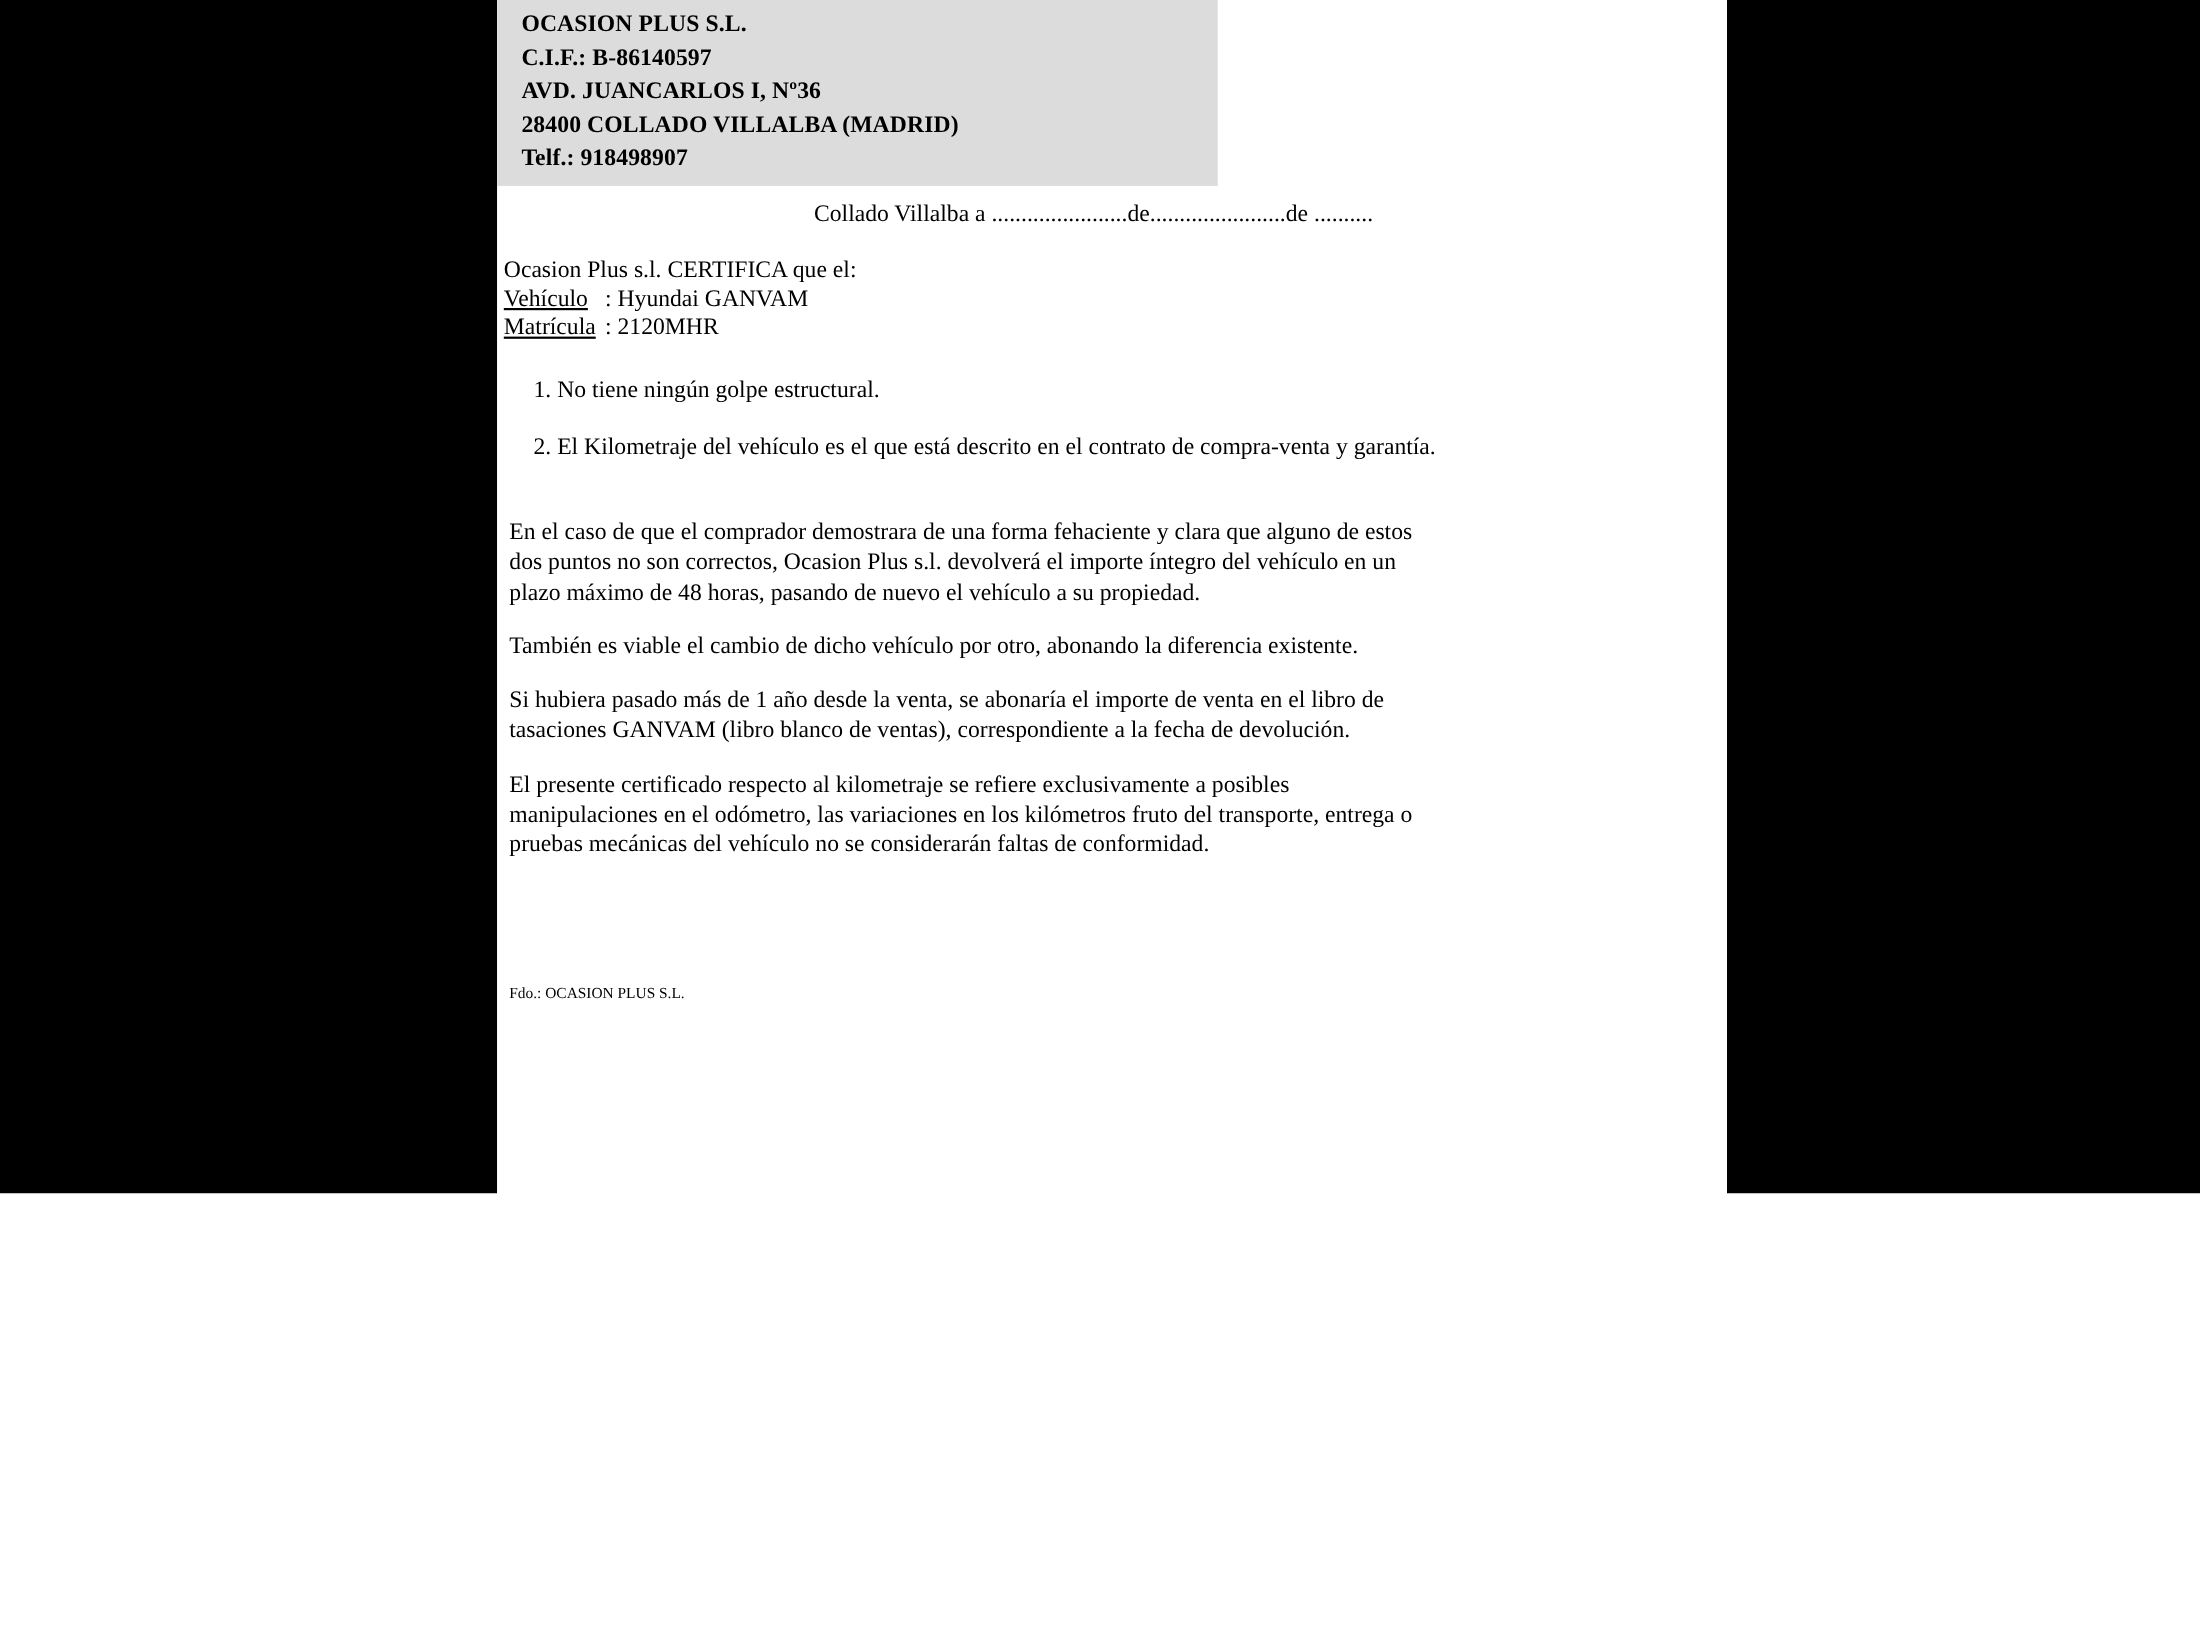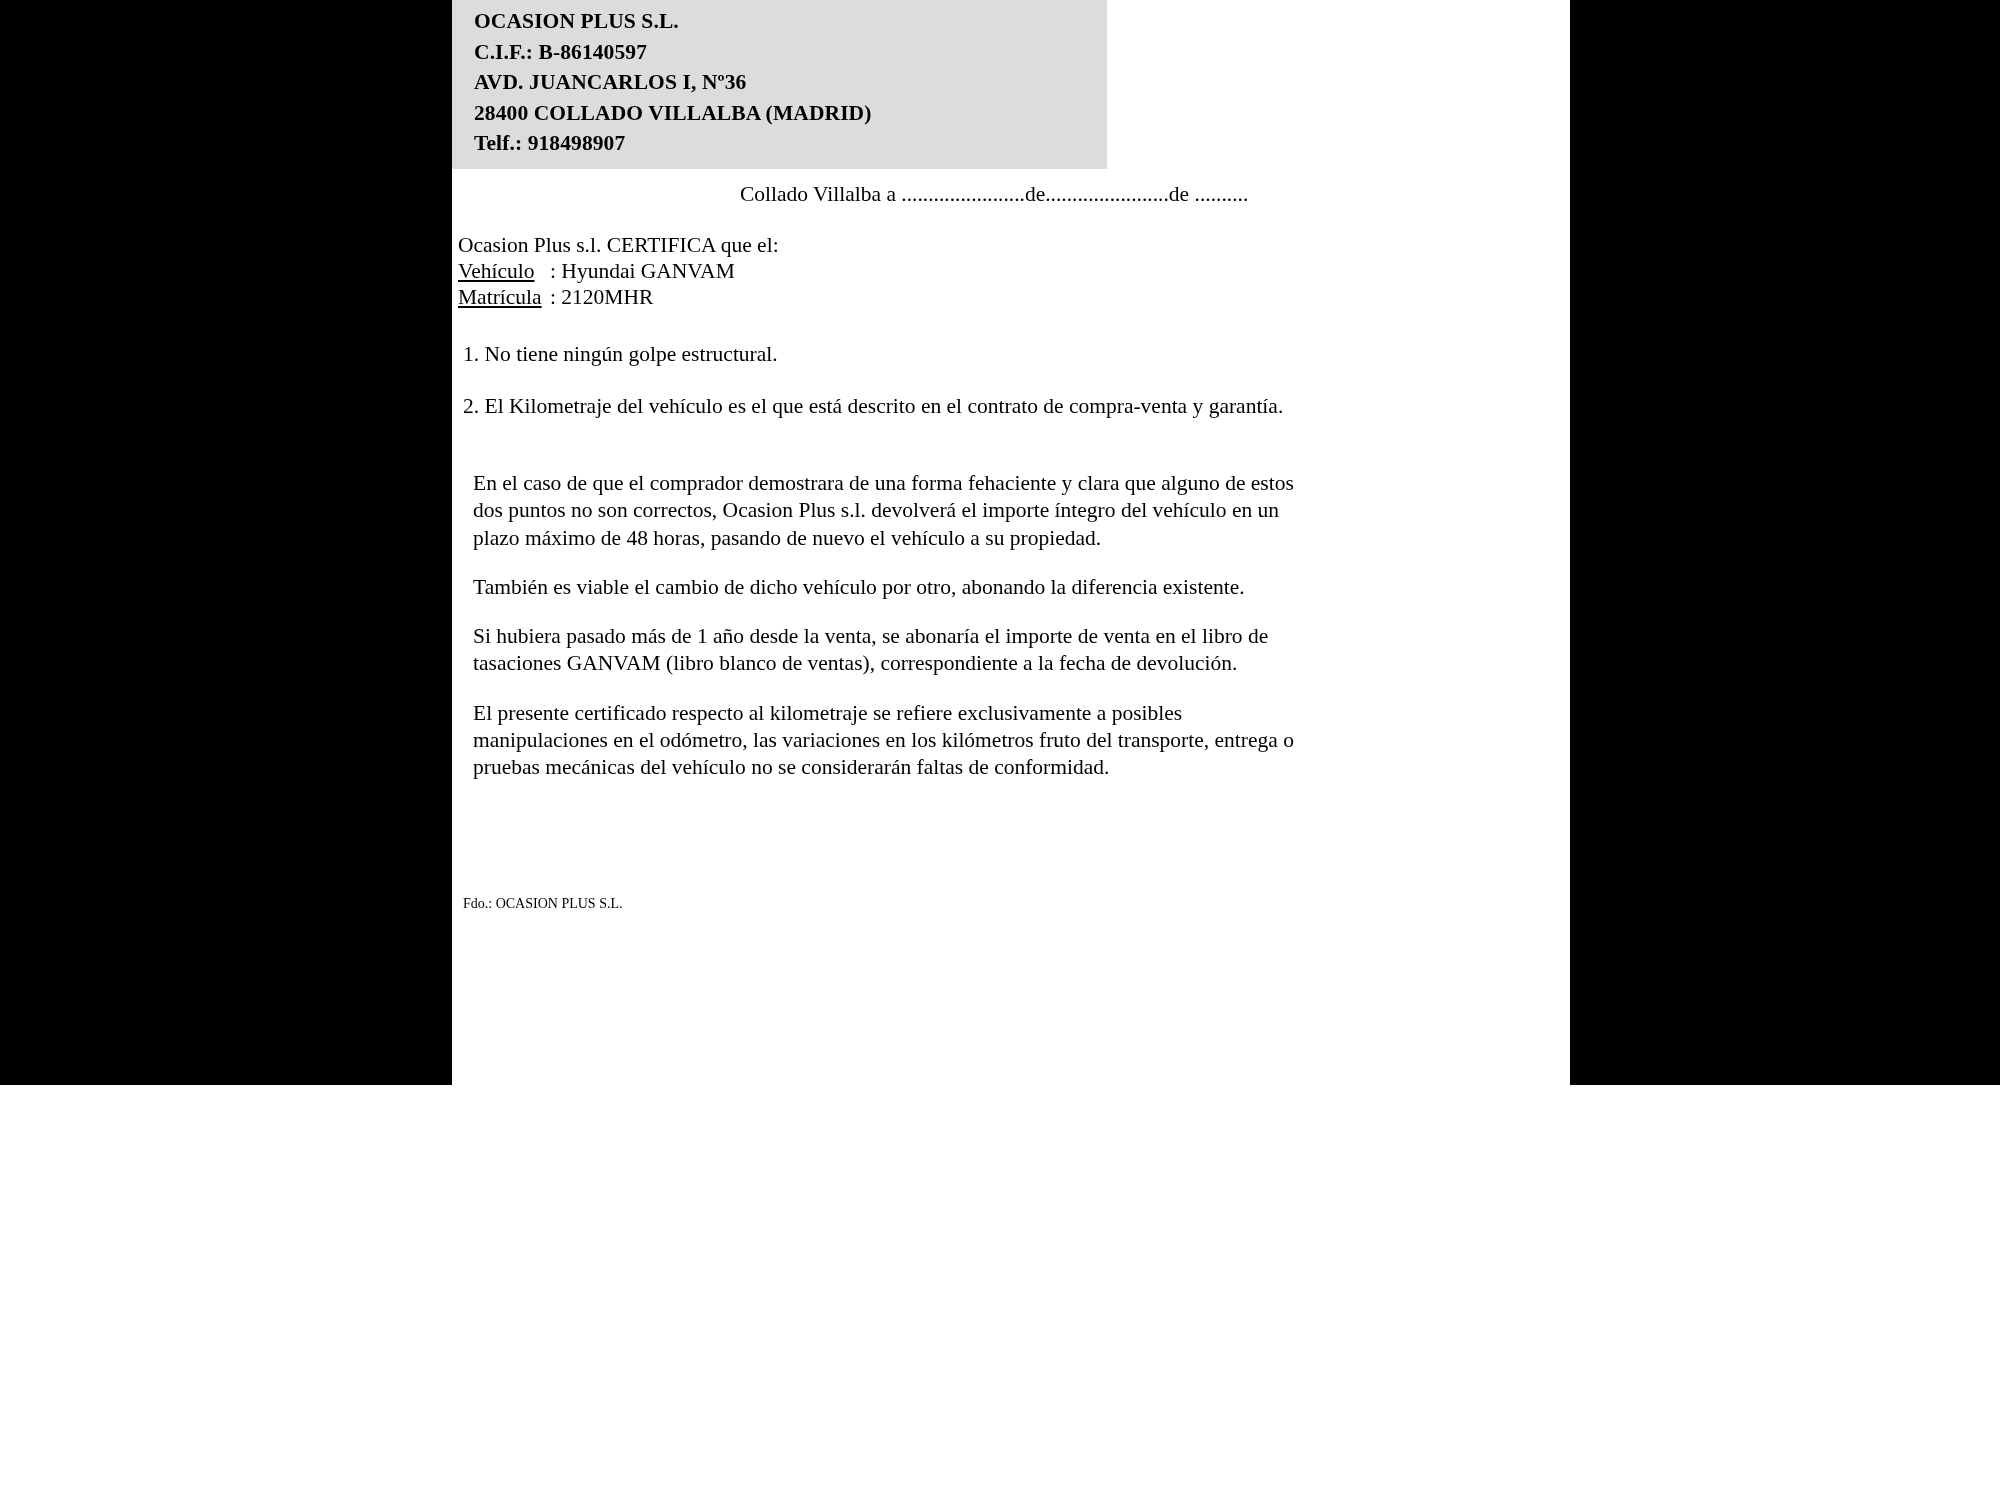--- a/index.html
+++ b/index.html
@@ -77,35 +77,36 @@
     display: inline-block;
     width: 92px;
     text-decoration: underline;
   }
 
   .points {
     position: absolute;
     left: 0;
     top: 341px;
     width: 100%;
+    padding-left: 22px;
   }
   .point {
     font-size: 21.5px;
     line-height: 1.25;
     color: #000;
     padding-left: 11px;
     margin-bottom: 25px;
   }
 
   .body-block {
     position: absolute;
     left: 0;
     top: 470px;
     width: 843px;
-    padding-left: 21px;
+    padding-left: 11px;
     box-sizing: border-box;
   }
   .para {
     font-size: 21.5px;
     line-height: 1.27;
     color: #000;
     margin-bottom: 22px;
     text-align: left;
   }
 

